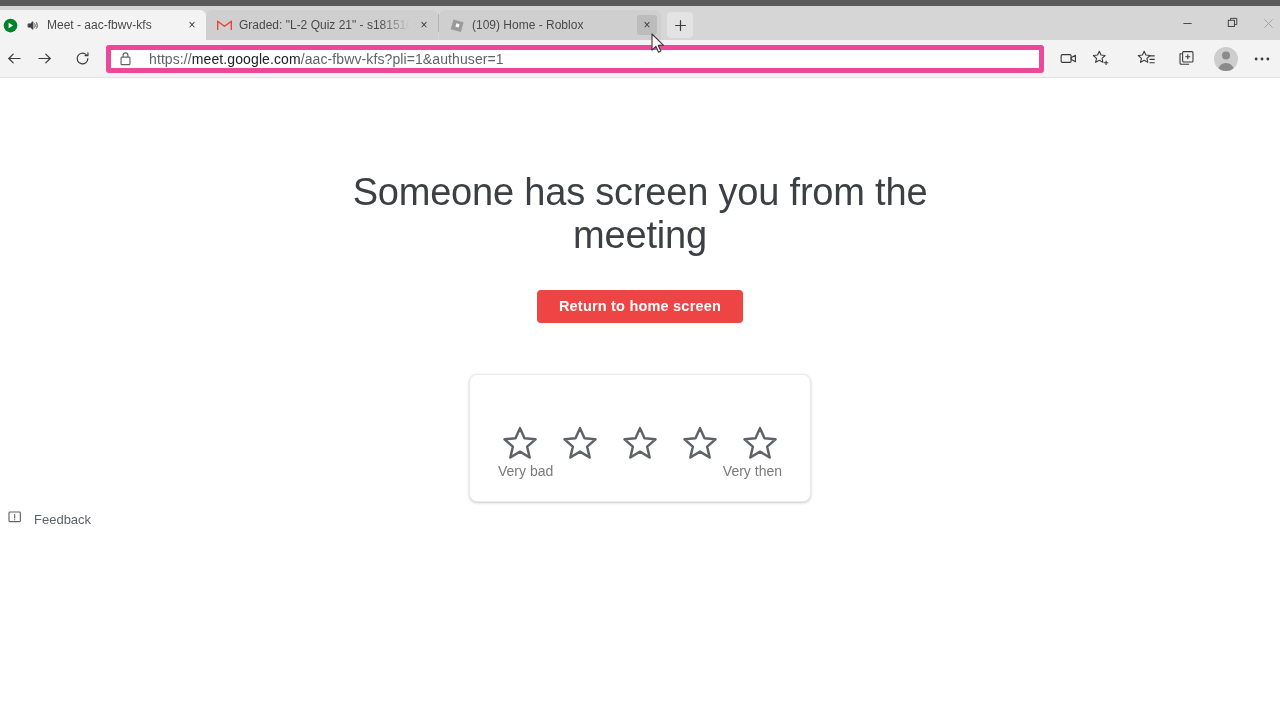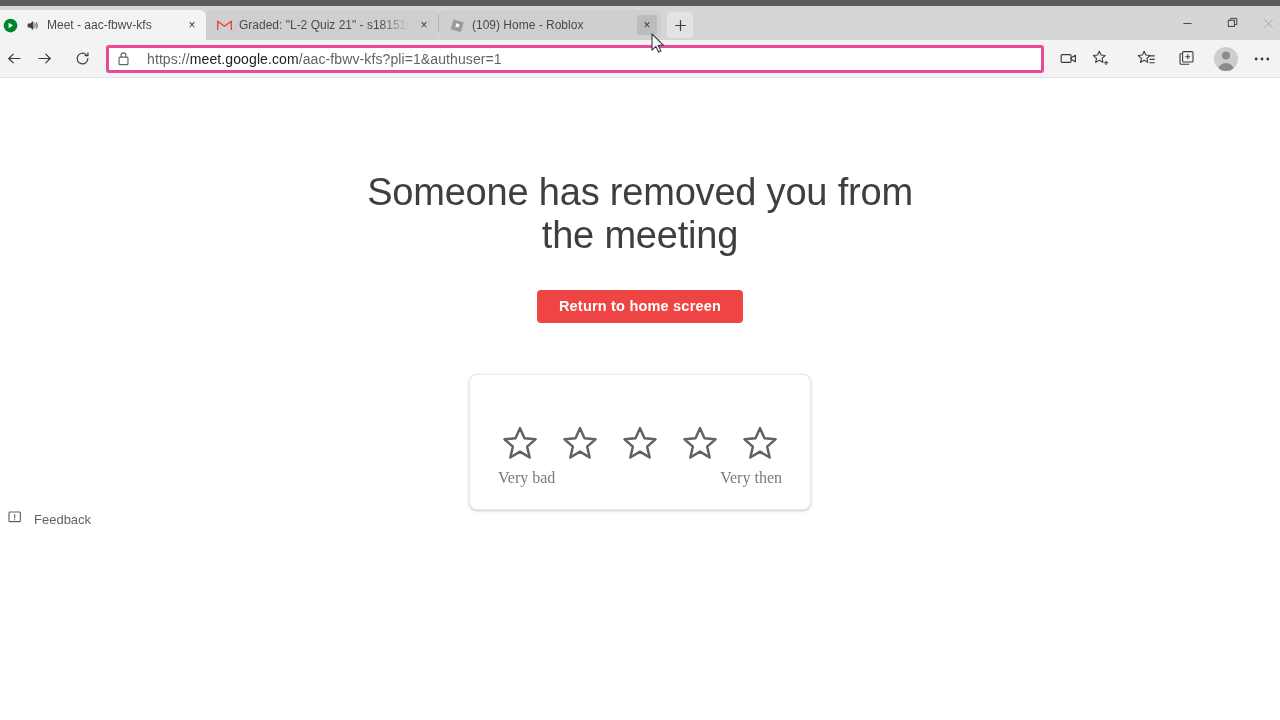--- a/index.html
+++ b/index.html
@@ -71,21 +71,21 @@
     display: flex; align-items: center; padding: 0 6px;
     border-bottom: 1px solid #e2e2e2;
   }
   .tb-icon {
     width: 32px; height: 32px; flex: none;
     display: flex; align-items: center; justify-content: center;
     color: #3b3b3b; border-radius: 4px;
   }
   .omnibox {
     flex: 1; height: 28px; margin: 0 8px;
-    background: #ffffff; border: 3px solid #ec4899; border-radius: 3px;
+    background: #ffffff; border: 5px solid #ec4899; border-radius: 3px;
     display: flex; align-items: center; padding: 0 8px;
     font-size: 14px; overflow: hidden;
   }
   .lock { width: 18px; flex: none; display: flex; align-items: center; color: #5f6368; }
   .url { margin-left: 12px; white-space: nowrap; color: #5f6368; letter-spacing: .1px; }
   .url .host { color: #202124; }
   .avatar {
     width: 24px; height: 24px; border-radius: 50%;
     background: #cdcdcd; display: flex; align-items: flex-end;
     justify-content: center; overflow: hidden; flex: none;
@@ -125,22 +125,22 @@
     text-align: center; letter-spacing: -.1px;
   }
   .stars {
     margin-top: 22px;
     display: flex; justify-content: space-between;
     padding: 0 6px;
   }
   .star { width: 40px; height: 40px; color: #5f6368; display: block; }
   .star-labels {
     display: flex; justify-content: space-between;
-    margin-top: 6px; padding: 0 4px;
-    font-size: 16px; color: #7a7a7a; font-family: Liberation Serif, serif;
+    padding: 0 4px;
+    font-size: 14px; color: #7a7a7a;
   }
 
   .feedback {
     position: absolute; left: 8px; bottom: 5px;
     display: flex; align-items: center; gap: 10px;
     font-size: 13px; color: #5f6368;
   }
   .fb-icon { width: 16px; height: 16px; display: flex; color: #5f6368; }
 
   
@@ -295,21 +295,21 @@
       <svg width="18" height="18" viewBox="0 0 20 20" fill="#3b3b3b">
           <circle cx="3.5" cy="10" r="1.6"></circle>
           <circle cx="10" cy="10" r="1.6"></circle>
           <circle cx="16.5" cy="10" r="1.6"></circle>
         </svg>
     </div>
   </div>
 
   <div class="page">
 
-    <h1 class="headline">Someone has removed you from the meeting</h1>
+    <h1 class="headline">Someone has screen you from the meeting</h1>
 
     <button class="home-btn">Return to home screen</button>
 
     <div class="rating-card">
 
       <div class="stars">
         <span>
           <svg class="star" viewBox="0 0 24 24" fill="none" stroke="#5f6368" stroke-width="1.5" stroke-linejoin="round">
               <path d="M12 3.1l2.7 6.1 6.6.6-5 4.4 1.5 6.5L12 17.2 6.2 20.7l1.5-6.5-5-4.4 6.6-.6z"></path>
             </svg>

